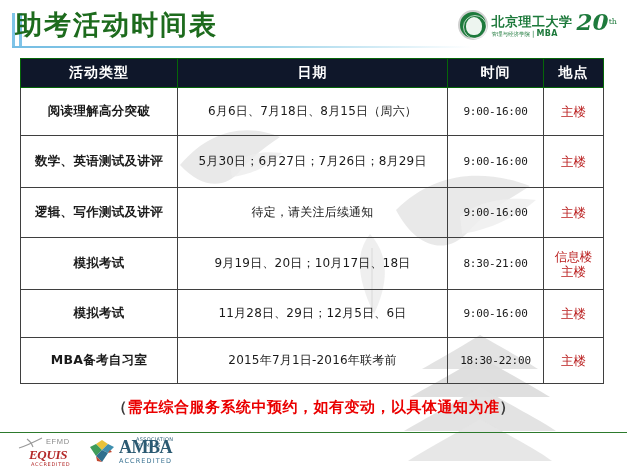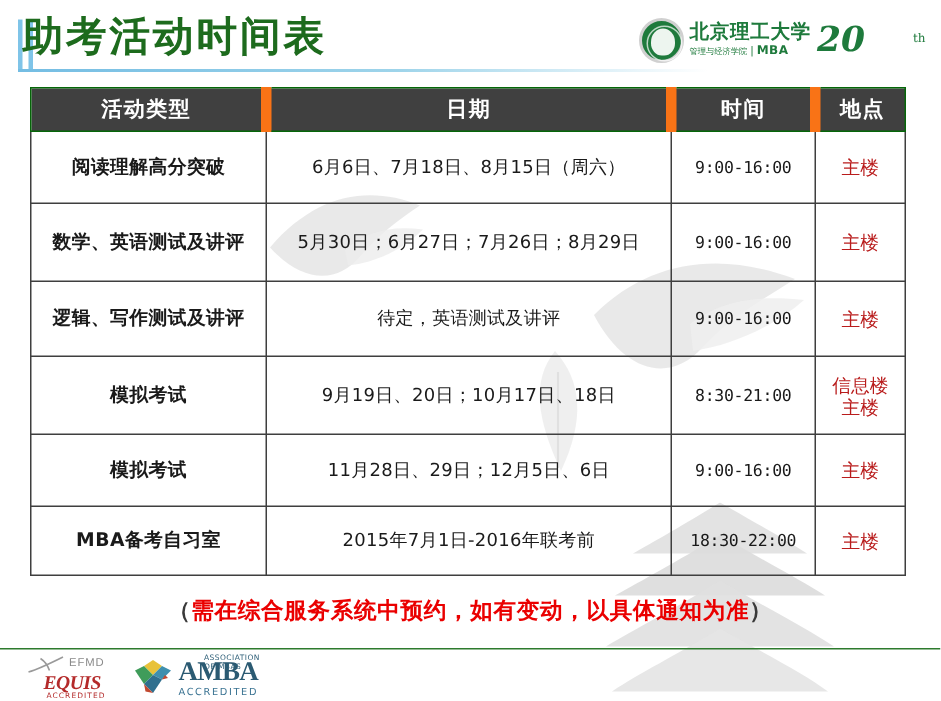--- a/index.html
+++ b/index.html
@@ -67,21 +67,20 @@
     width: 460px; height: 2px;
     background: linear-gradient(to right, #74bde3 0%, #9ed4ea 55%, rgba(200,230,244,0) 100%);
   }
 
   
   .brand {
     position: absolute;
     right: 10px; top: 10px;
     height: 34px;
     display: flex;
-    align-items: center;
     gap: 4px;
     z-index: 4;
   }
   .brand-seal {
     width: 30px; height: 30px;
     border-radius: 50%;
     background: #1e7a3c;
     border: 2px solid #d0d0d0;
     position: relative;
     flex: none;
@@ -135,21 +134,20 @@
     font-style: italic;
     color: #1e7a3c;
     line-height: 24px;
     font-family: "DejaVu Serif", "Liberation Serif", serif;
   }
   .brand-th {
     font-size: 8px;
     color: #1e7a3c;
     vertical-align: super;
     font-family: "DejaVu Serif", "Liberation Serif", serif;
-    margin-left: 32px;
   }
 
   
   .table-wrap {
     position: absolute;
     left: 20px; top: 58px;
     width: 583px;
     z-index: 2;
   }
   table.schedule {
@@ -159,29 +157,29 @@
     background: transparent;
   }
   table.schedule th,
   table.schedule td {
     border: 1px solid #3f3f3f;
     text-align: center;
     vertical-align: middle;
     padding: 2px 3px;
   }
   table.schedule thead th {
-    background: #404040;
+    background: #0f172a;
     color: #ffffff;
     font-size: 14px;
     font-weight: bold;
     height: 29px;
     border-color: #056608;
     letter-spacing: 1px;
   }
-  table.schedule thead th.sep-l { border-left: 7px solid #f97316; margin-top: 43px; }
+  table.schedule thead th.sep-l { border-left: 1px solid #f97316; margin-top: 43px; }
 
   td.c-type {
     font-size: 12.5px;
     font-weight: bold;
     color: #1a1a1a;
     letter-spacing: .3px;
   }
   td.c-date {
     font-size: 12px;
     color: #1a1a1a;
@@ -357,21 +355,21 @@
         <td class="c-place">主楼</td>
       </tr>
       <tr class="row-h-52">
         <td class="c-type">数学、英语测试及讲评</td>
         <td class="c-date">5月30日；6月27日；7月26日；8月29日</td>
         <td class="c-time">9:00-16:00</td>
         <td class="c-place">主楼</td>
       </tr>
       <tr class="row-h-50">
         <td class="c-type">逻辑、写作测试及讲评</td>
-        <td class="c-date">待定，英语测试及讲评</td>
+        <td class="c-date">待定，请关注后续通知</td>
         <td class="c-time">9:00-16:00</td>
         <td class="c-place">主楼</td>
       </tr>
       <tr class="row-h-52">
         <td class="c-type">模拟考试</td>
         <td class="c-date">9月19日、20日；10月17日、18日</td>
         <td class="c-time">8:30-21:00</td>
         <td class="c-place">
           <span>信息楼</span><br>
           <span>主楼</span>

